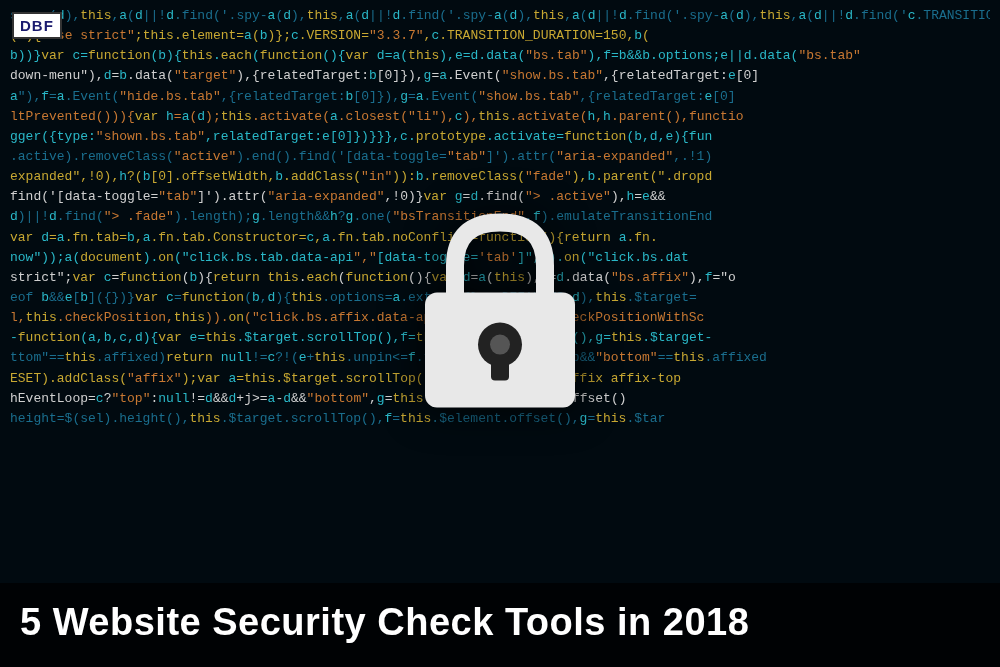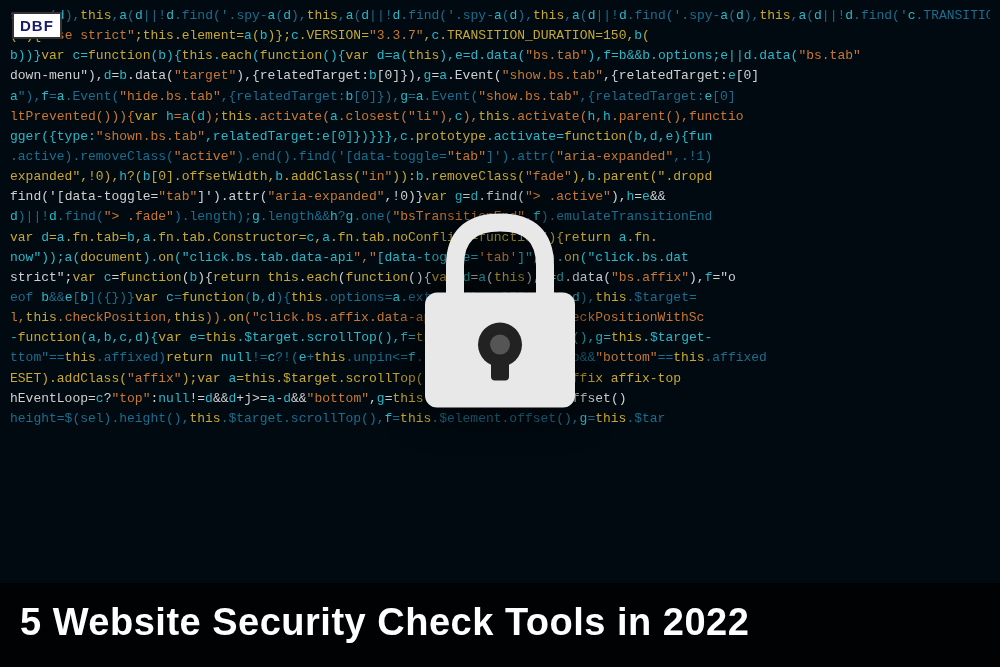--- a/index.html
+++ b/index.html
@@ -134,14 +134,14 @@
 
     <circle cx="100" cy="147" r="22" fill="#222"></circle>
 
     <rect x="91" y="155" width="18" height="28" rx="4" fill="#222"></rect>
 
     <circle cx="100" cy="147" r="10" fill="#555"></circle>
   </svg>
 </div>
 
 <div class="bottom-title">
-  <h1>5 Website Security Check Tools in 2022</h1>
+  <h1>5 Website Security Check Tools in 2018</h1>
 </div>
 
 </body></html>

